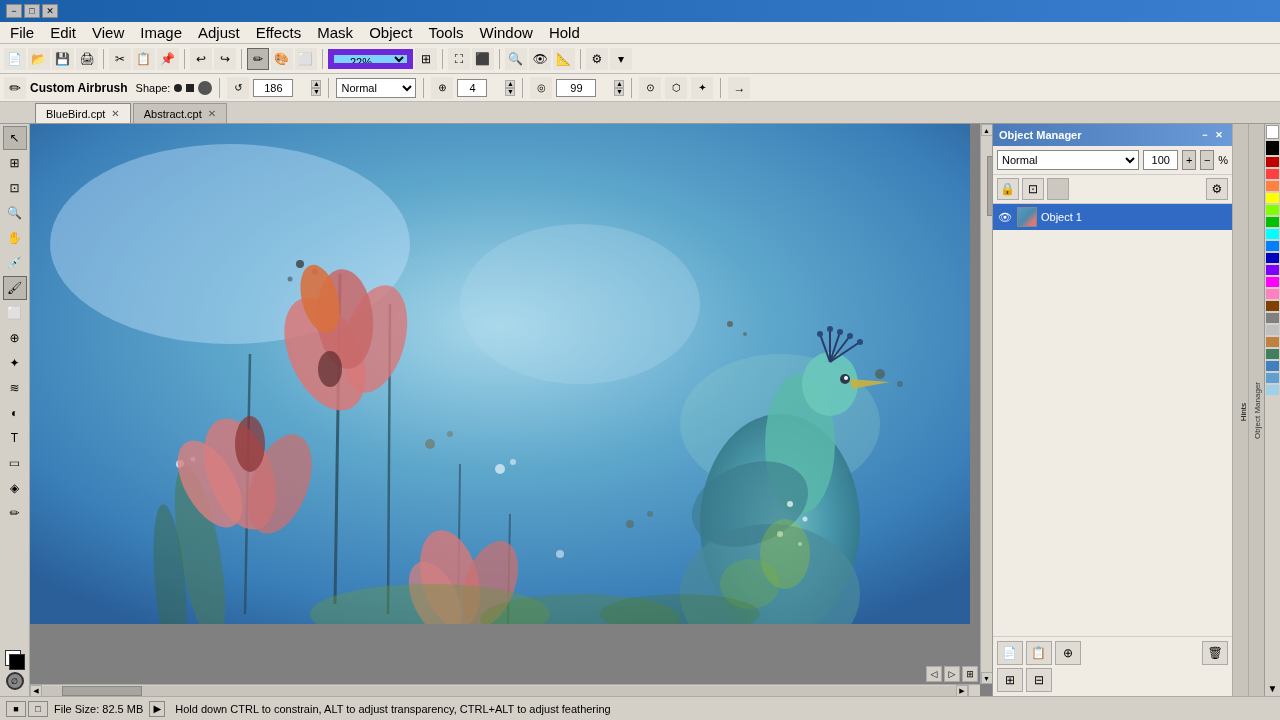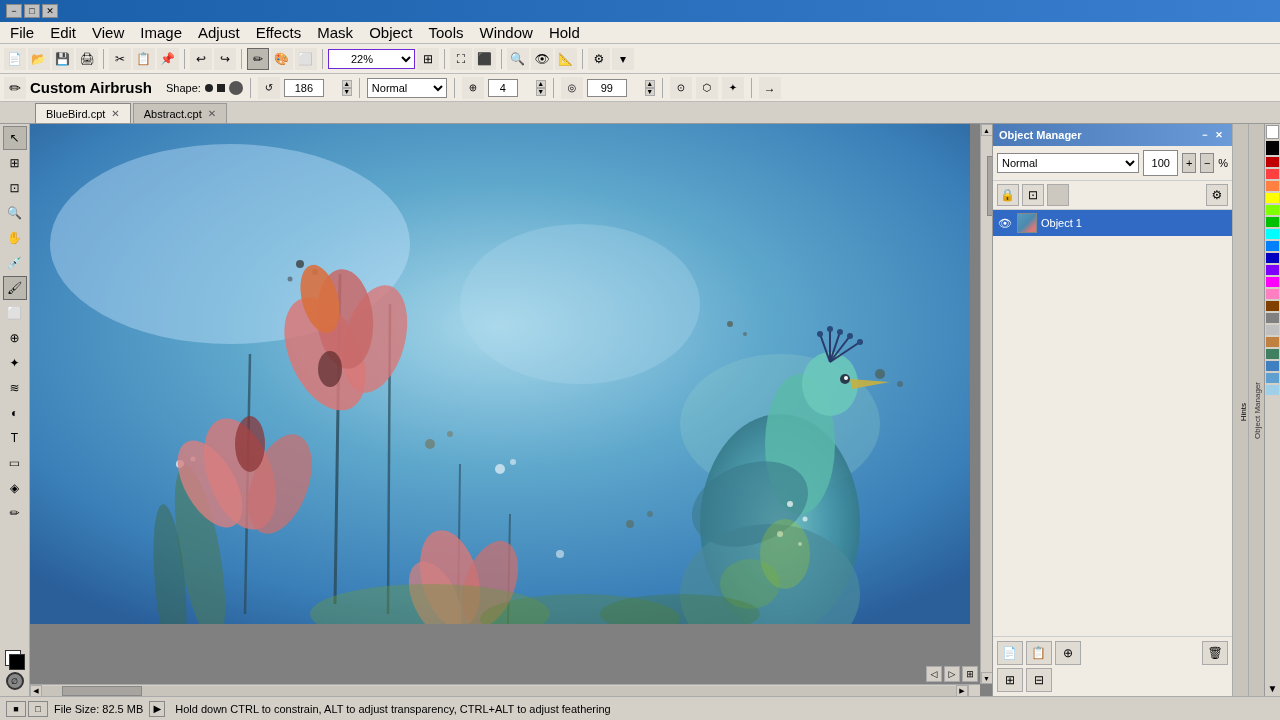--- a/index.html
+++ b/index.html
@@ -56,36 +56,36 @@
       background: #e8e4dc;
       border: 1px solid transparent;
       display: flex; align-items: center; justify-content: center;
       cursor: pointer;
       font-size: 12px;
     }
     .tb-sep { width: 1px; height: 20px; background: #aaa; margin: 0 3px; }
     .tb-select {
       height: 20px;
       font-size: 11px;
-      border: 1px solid #6d28d9;
-      background: #ffffff;
-      padding: 0 18px;
+      border: 6px solid #6d28d9;
+      background: #7dd3fc;
+      padding: 0 12px;
     }
 
     
     #brushbar {
       height: 28px;
       background: #f0ece4;
       display: flex;
       align-items: center;
       padding: 2px 4px;
       border-bottom: 1px solid #bbb;
       gap: 4px;
     }
-    .brush-label { font-size: 15px; font-weight: bold; margin-right: 10px; }
+    .brush-label { font-size: 12px; font-weight: bold; margin-right: 4px; }
     .brush-field {
       display: flex; align-items: center; gap: 18px;
     }
     .brush-input {
       width: 40px; height: 18px;
       border: 1px solid #888;
       font-size: 11px;
       text-align: center;
     }
     .spin-btns {
@@ -266,21 +266,21 @@
       border-bottom: 1px solid #ccc;
     }
     #blend-select {
       flex: 1;
       height: 20px;
       font-size: 11px;
       border: 1px solid #888;
       background: #fff;
     }
     #opacity-input {
-      width: 35px; height: 26px;
+      width: 35px; height: 20px;
       border: 1px solid #888;
       font-size: 11px;
       text-align: center;
     }
     .percent-sign { font-size: 11px; }
     .plus-btn, .minus-btn {
       width: 14px; height: 20px;
       background: #d4d0c8;
       border: 1px solid #888;
       display: flex; align-items: center; justify-content: center;

